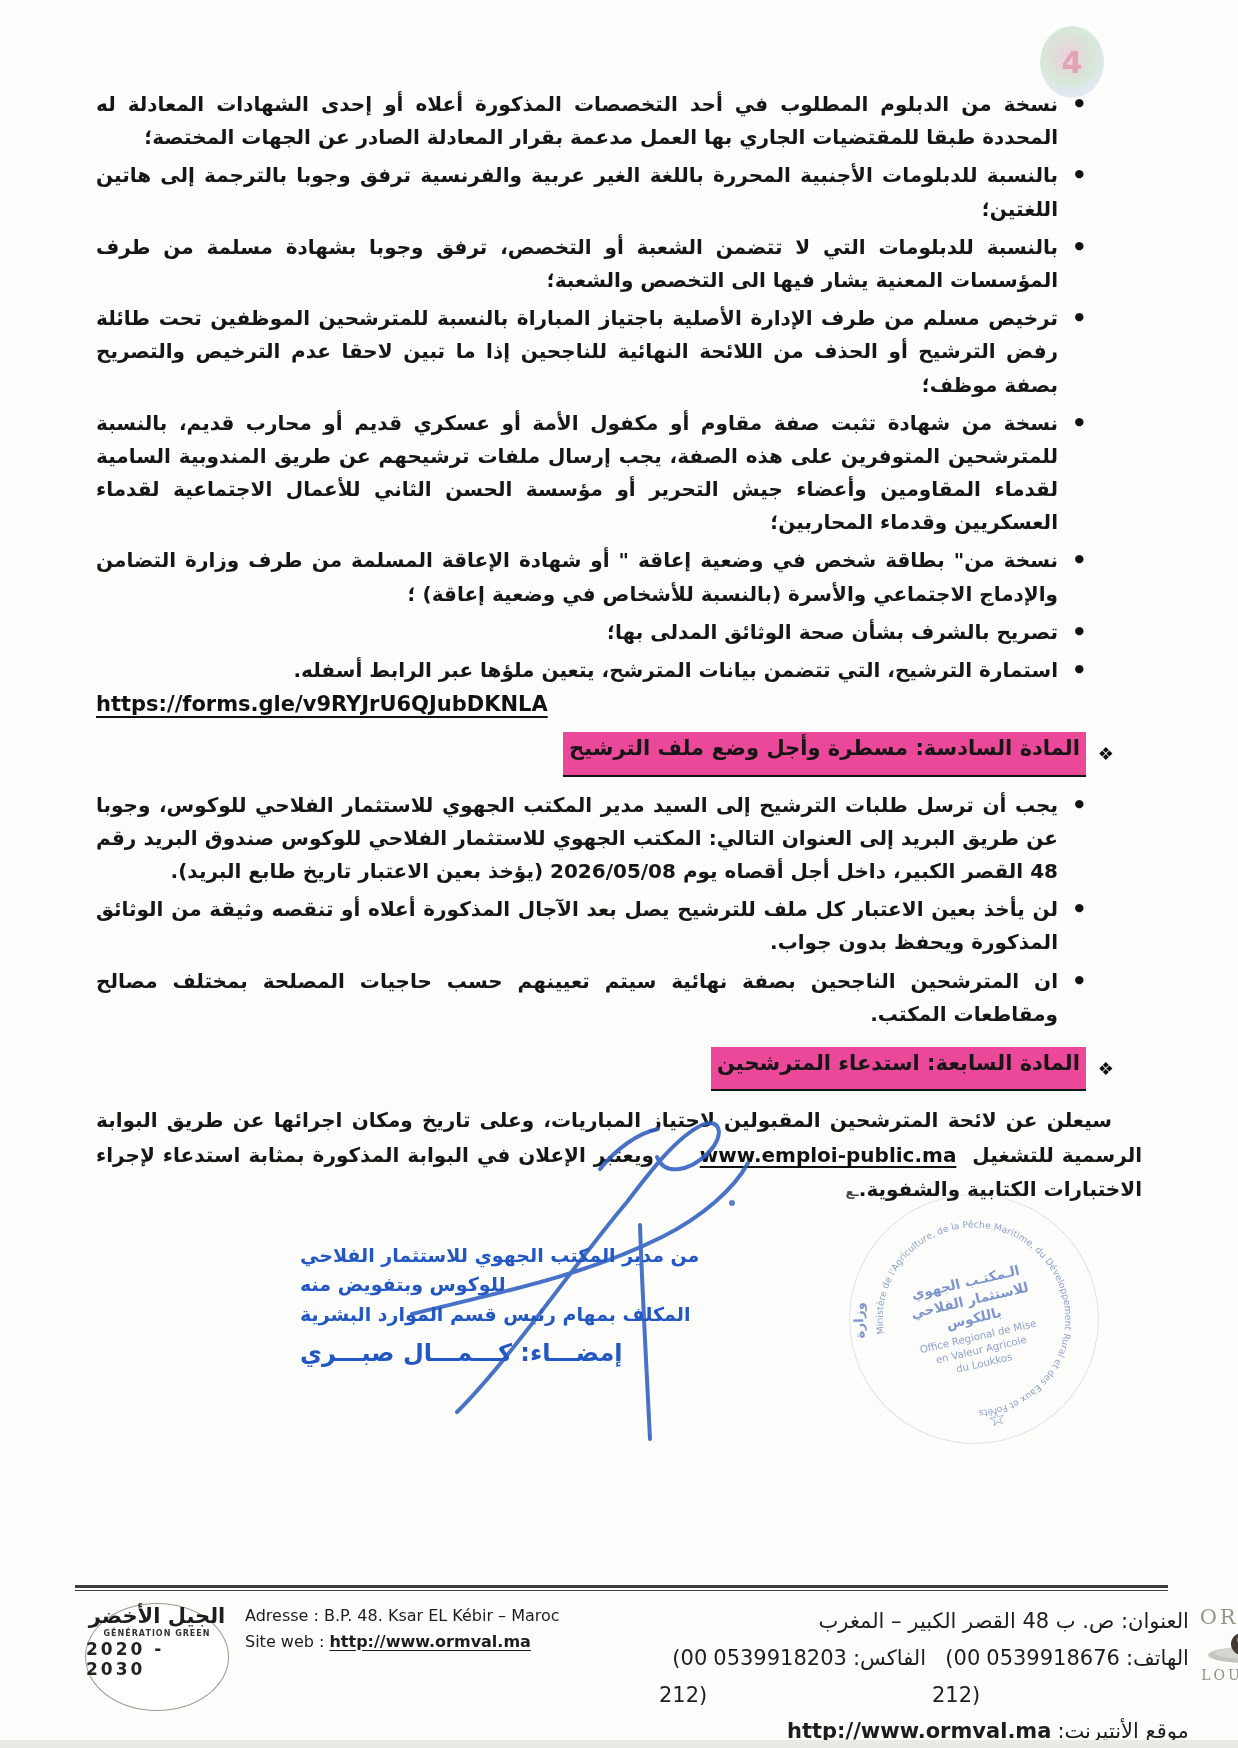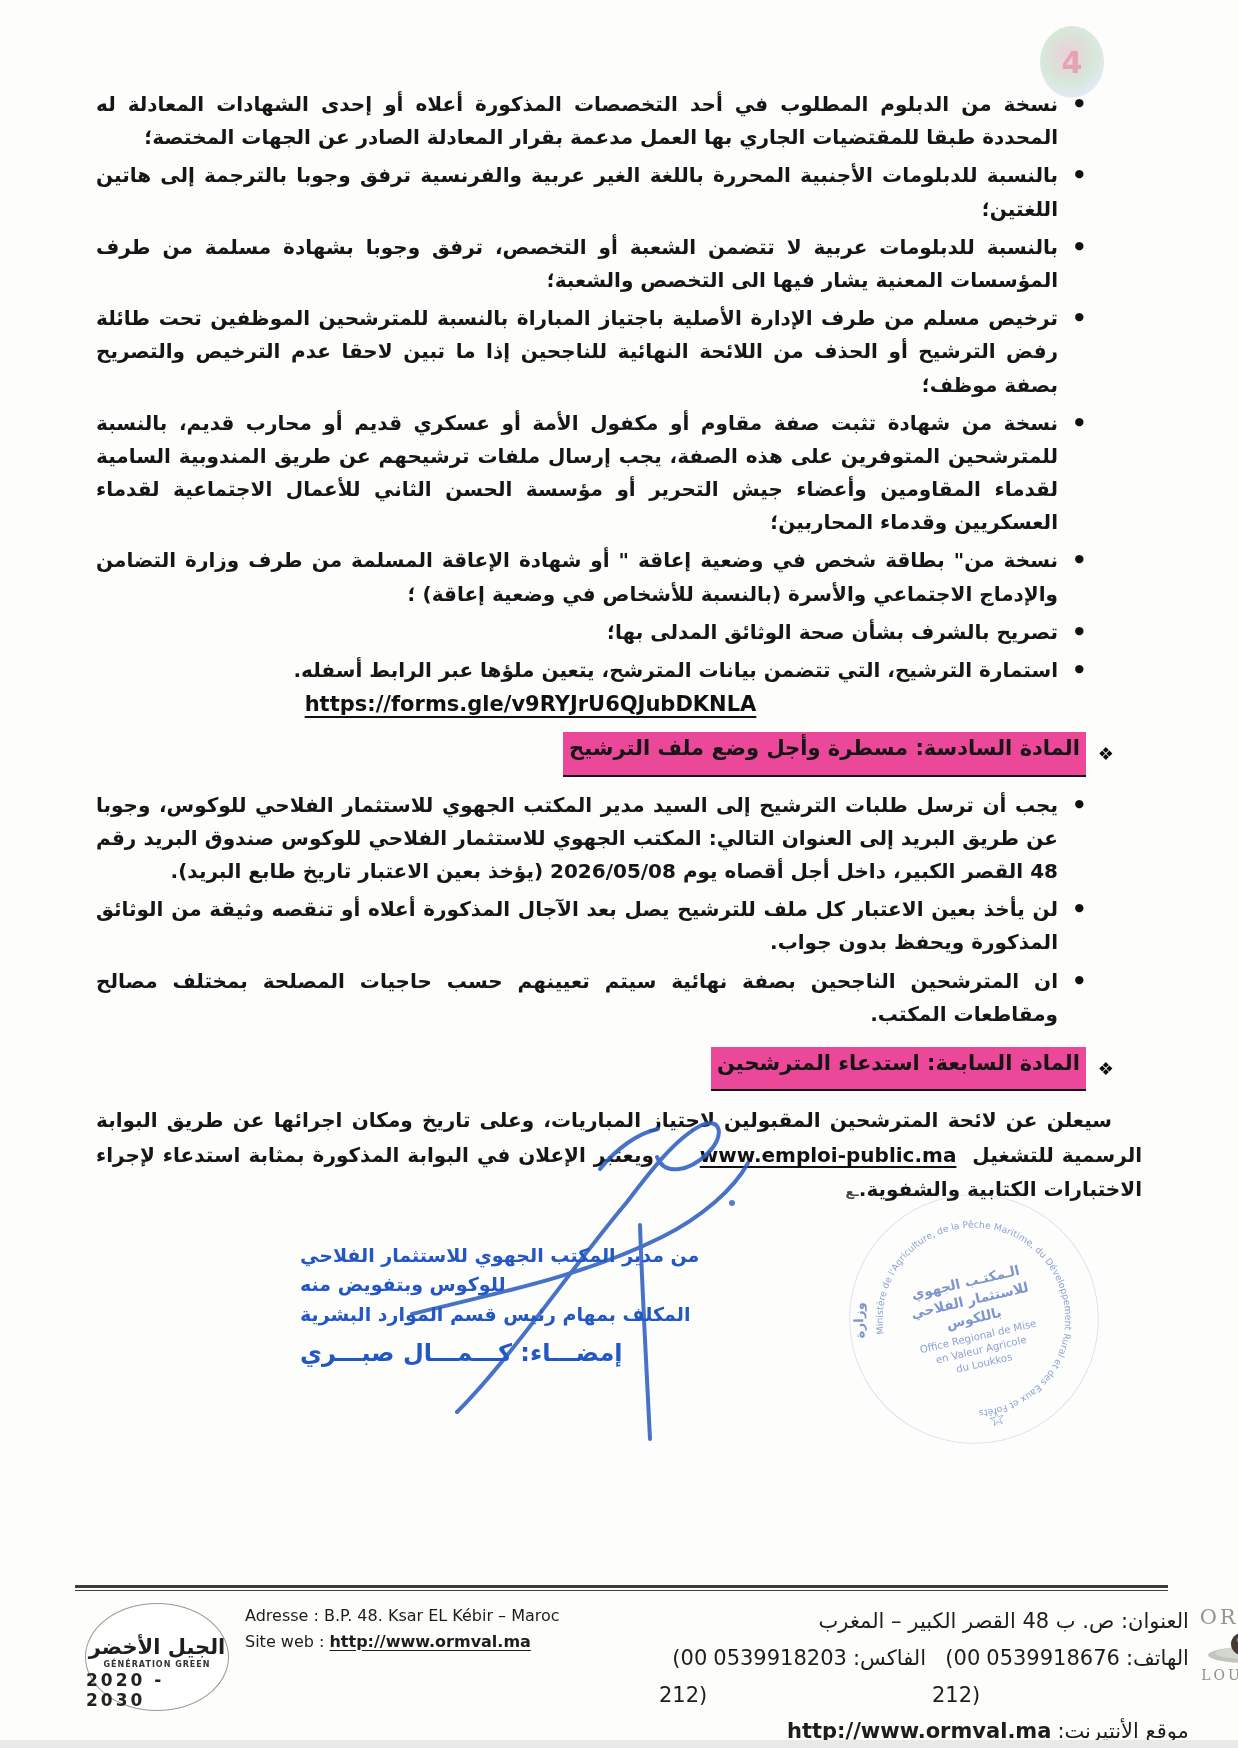--- a/index.html
+++ b/index.html
@@ -28,21 +28,21 @@
     position:relative;
     padding-right:84px;
     margin-bottom:5px;
     font-size:20px;font-weight:700;
     line-height:1.66;
     text-align:justify;
   }
   ul.doc-list li::before,ul.art-list li::before{
     content:"●";position:absolute;right:58px;top:6px;font-size:11px;color:#111;
   }
-  .form-link-row{direction:ltr;text-align:center;padding-right:177px;margin:4px 0 6px 0;}
+  .form-link-row{direction:ltr;text-align:left;padding-right:177px;margin:4px 0 6px 0;}
   .form-link-row a{
     font-size:21px;font-weight:700;color:#111;text-decoration:underline;
     text-underline-offset:5px;text-decoration-thickness:2px;
   }
   .heading-row{
     display:flex;flex-direction:row;align-items:center;gap:12px;
     padding-right:28px;margin:16px 0 12px 0;
   }
   .diamond{font-size:18px;color:#0d0d0d;line-height:1;}
   .heading-hl{
@@ -80,21 +80,21 @@
   .seal .c-ar{font-size:14px;font-weight:700;text-anchor:middle;}
   .seal .c-fr{font-size:10.5px;text-anchor:middle;fill:#7d95cd;}
   .seal .star{font-size:20px;text-anchor:middle;}
   
   .footer{position:absolute;left:75px;right:70px;top:1585px;}
   .footer-rule{height:2px;border-top:3px solid #3d3d3d;border-bottom:1px solid #3d3d3d;}
   .footer-row{display:flex;align-items:flex-start;margin-top:12px;}
   .gg-logo{
     width:142px;height:106px;flex:0 0 auto;
     border:1.5px solid #9a9a90;border-radius:50%;
-    display:flex;flex-direction:column;align-items:center;justify-content:flex-end;
+    display:flex;flex-direction:column;align-items:center;justify-content:flex-start;
     gap:1px;margin-left:10px;background:#fff;
   }
   .gg-ar{font-size:21px;font-weight:700;color:#1e1e1e;direction:rtl;}
   .gg-fr{font-size:8px;letter-spacing:1px;color:#333;font-weight:700;}
   .gg-years{font-size:17px;font-weight:700;letter-spacing:3px;color:#222;}
   .fr-block{flex:0 0 400px;margin-left:16px;font-size:16px;line-height:1.6;color:#1d1d1d;direction:ltr;text-align:left;}
   .fr-block a,.ar-block a{color:#1d1d1d;text-decoration:underline;text-underline-offset:3px;font-weight:700;}
   .ar-block{flex:1 1 auto;direction:rtl;text-align:right;font-size:21px;line-height:1.75;color:#1d1d1d;padding-left:14px;}
   .ar-line{display:flex;flex-direction:row;gap:6px;justify-content:flex-start;align-items:baseline;}
   .num{direction:ltr;unicode-bidi:embed;}
@@ -110,21 +110,21 @@
 
   <div class="corner-stamp">
     <span>4</span>
   </div>
 
   <div class="content">
 
     <ul class="doc-list">
       <li>نسخة من الدبلوم المطلوب في أحد التخصصات المذكورة أعلاه أو إحدى الشهادات المعادلة له المحددة طبقا للمقتضيات الجاري بها العمل مدعمة بقرار المعادلة الصادر عن الجهات المختصة؛</li>
       <li>بالنسبة للدبلومات الأجنبية المحررة باللغة الغير عربية والفرنسية ترفق وجوبا بالترجمة إلى هاتين اللغتين؛</li>
-      <li>بالنسبة للدبلومات عربية لا تتضمن الشعبة أو التخصص، ترفق وجوبا بشهادة مسلمة من طرف المؤسسات المعنية يشار فيها الى التخصص والشعبة؛</li>
+      <li>بالنسبة للدبلومات التي لا تتضمن الشعبة أو التخصص، ترفق وجوبا بشهادة مسلمة من طرف المؤسسات المعنية يشار فيها الى التخصص والشعبة؛</li>
       <li>ترخيص مسلم من طرف الإدارة الأصلية باجتياز المباراة بالنسبة للمترشحين الموظفين تحت طائلة رفض الترشيح أو الحذف من اللائحة النهائية للناجحين إذا ما تبين لاحقا عدم الترخيص والتصريح بصفة موظف؛</li>
       <li>نسخة من شهادة تثبت صفة مقاوم أو مكفول الأمة أو عسكري قديم أو محارب قديم، بالنسبة للمترشحين المتوفرين على هذه الصفة، يجب إرسال ملفات ترشيحهم عن طريق المندوبية السامية لقدماء المقاومين وأعضاء جيش التحرير أو مؤسسة الحسن الثاني للأعمال الاجتماعية لقدماء العسكريين وقدماء المحاربين؛</li>
       <li>نسخة من" بطاقة شخص في وضعية إعاقة " أو شهادة الإعاقة المسلمة من طرف وزارة التضامن والإدماج الاجتماعي والأسرة (بالنسبة للأشخاص في وضعية إعاقة) ؛</li>
       <li>تصريح بالشرف بشأن صحة الوثائق المدلى بها؛</li>
       <li>استمارة الترشيح، التي تتضمن بيانات المترشح، يتعين ملؤها عبر الرابط أسفله.</li>
     </ul>
 
     <div class="form-link-row">
       <a href="#">https://forms.gle/v9RYJrU6QJubDKNLA</a>
     </div>

